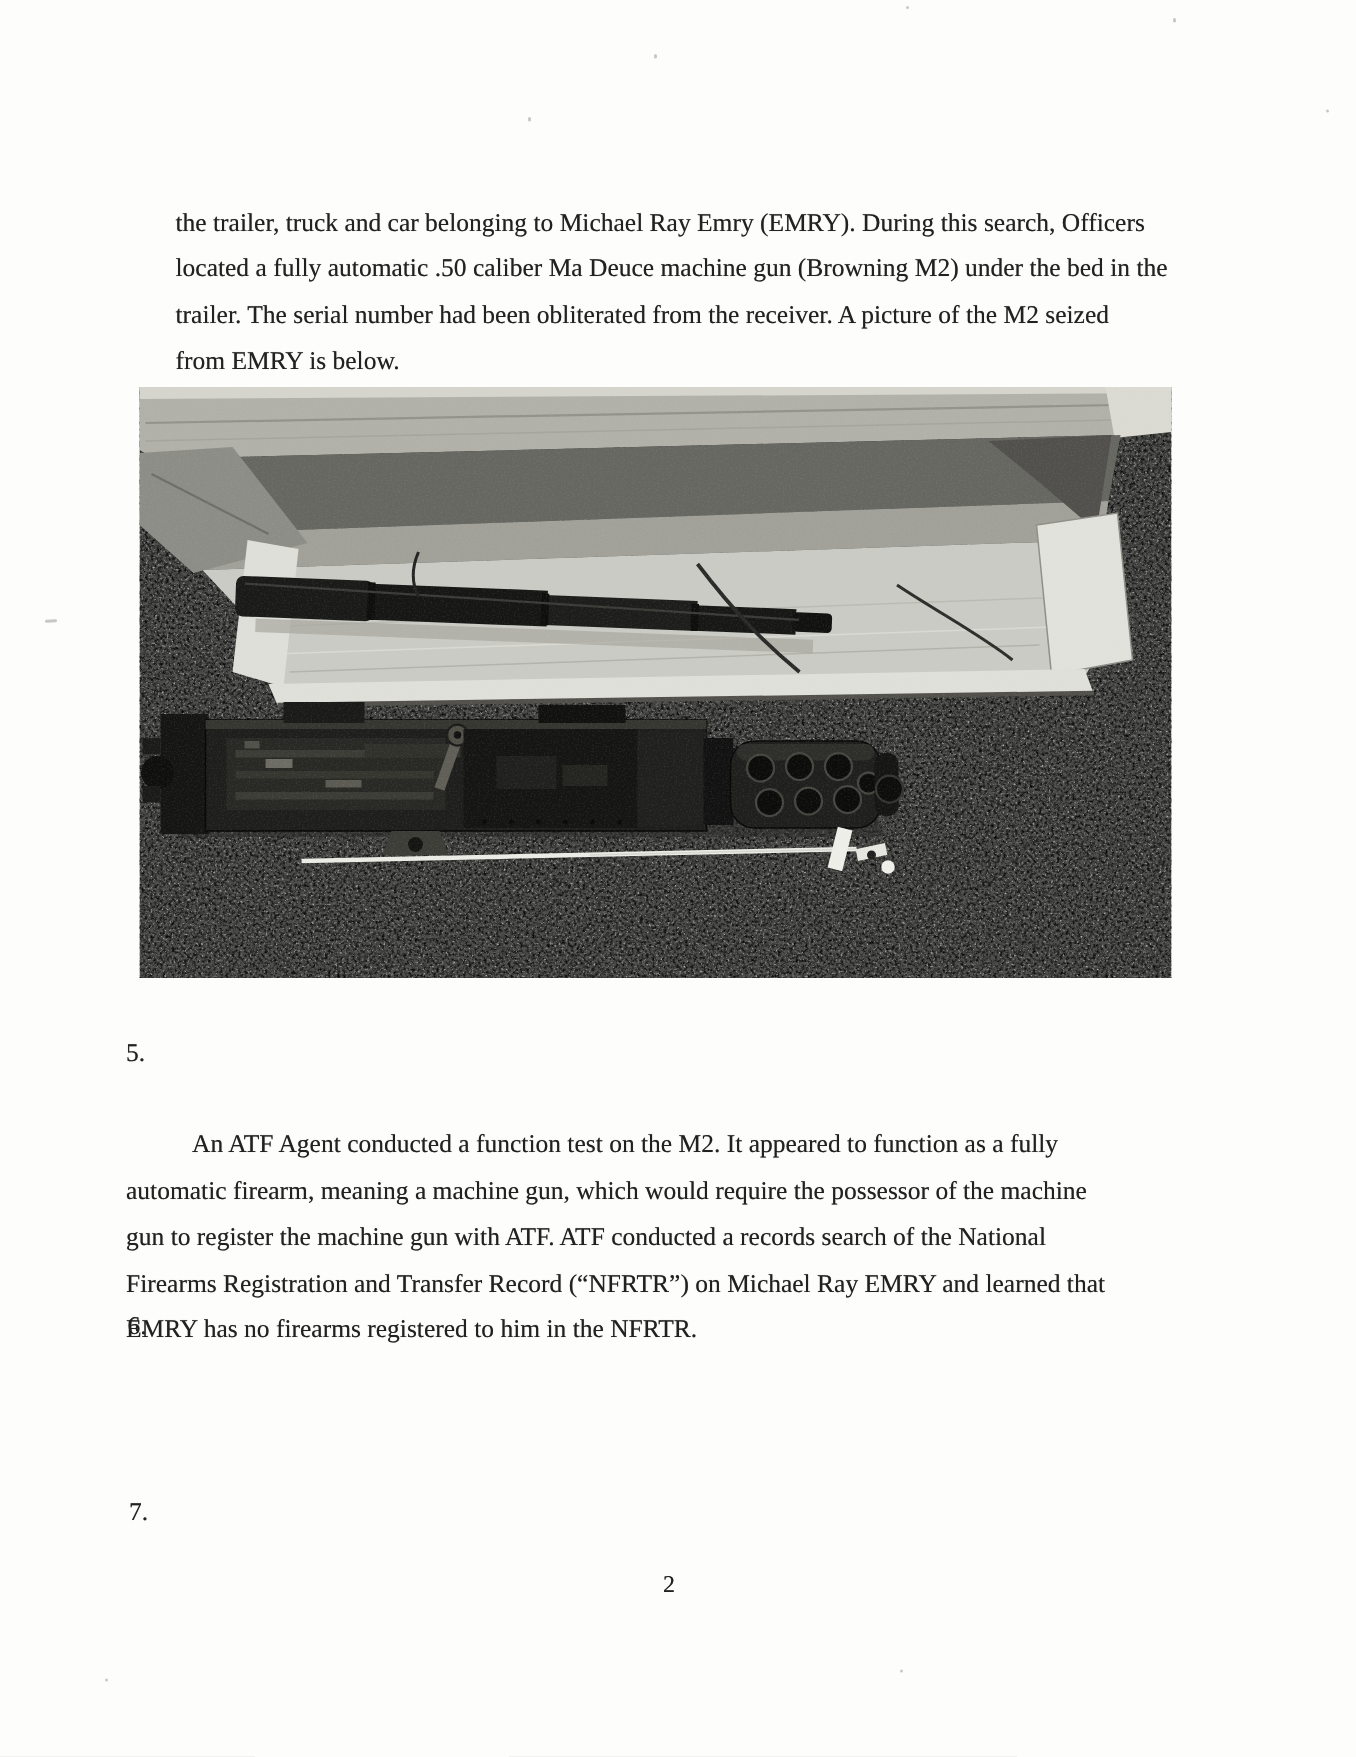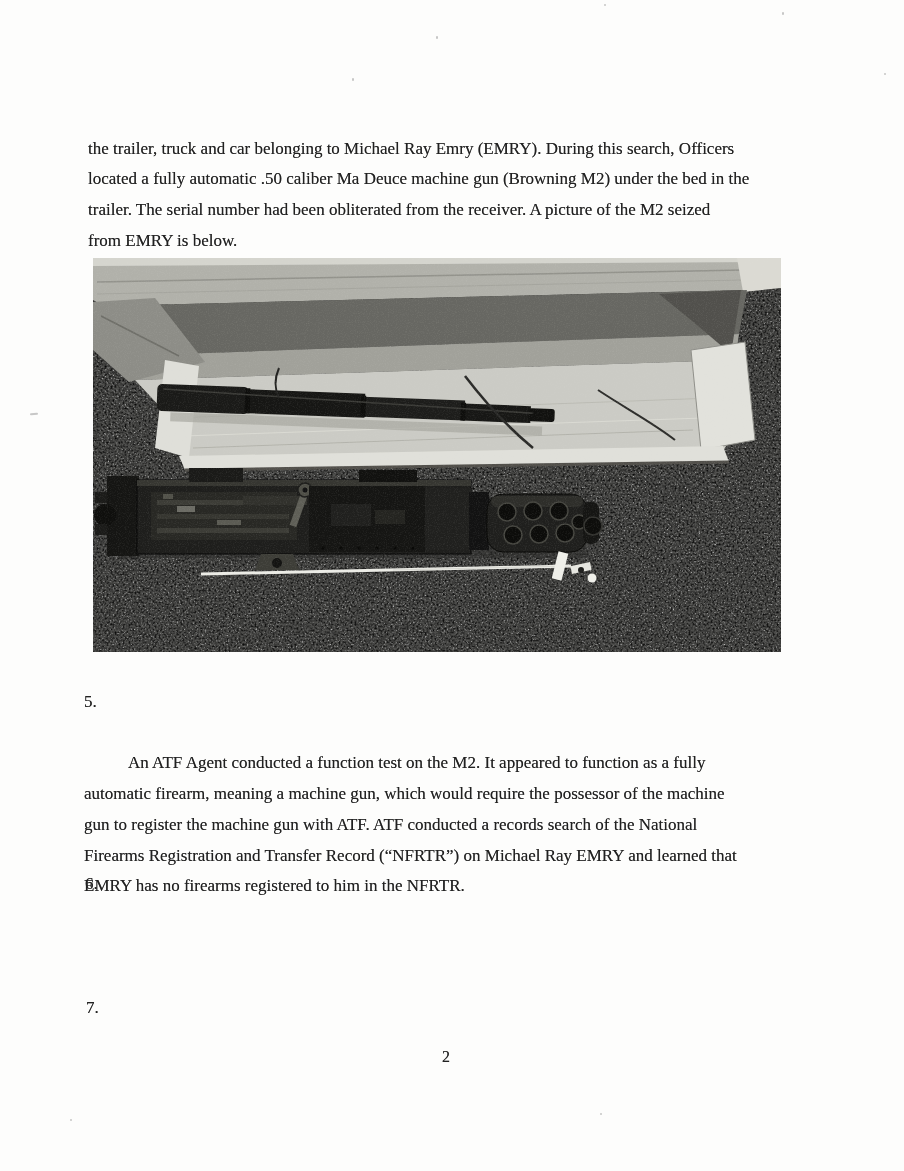--- a/index.html
+++ b/index.html
@@ -10,21 +10,21 @@
     color:#212121;
   }
   .para {
     position:absolute; width:766px;
     font-size:17px; line-height:30.7px;
     white-space:pre-line;
     text-shadow:0 0 0.45px rgba(25,25,25,0.55);
   }
   .pnum { position:absolute; left:0; top:0; white-space:normal; }
   .ptext { text-indent:44px; }
-  .p1 .ptext { text-indent:0; }
+  .p1 .ptext { text-indent:0;margin-left:29px; }
   .it { font-style:italic; }
   .photo {
     position:absolute; left:93px; top:258px; width:688px; height:394px;
     margin:0; filter:blur(.2px) contrast(.98);
   }
   .pageno {
     position:absolute; left:0; top:1048px; width:892px;
     text-align:center; font-size:16px;
     text-shadow:0 0 0.4px rgba(25,25,25,0.5);
   }

